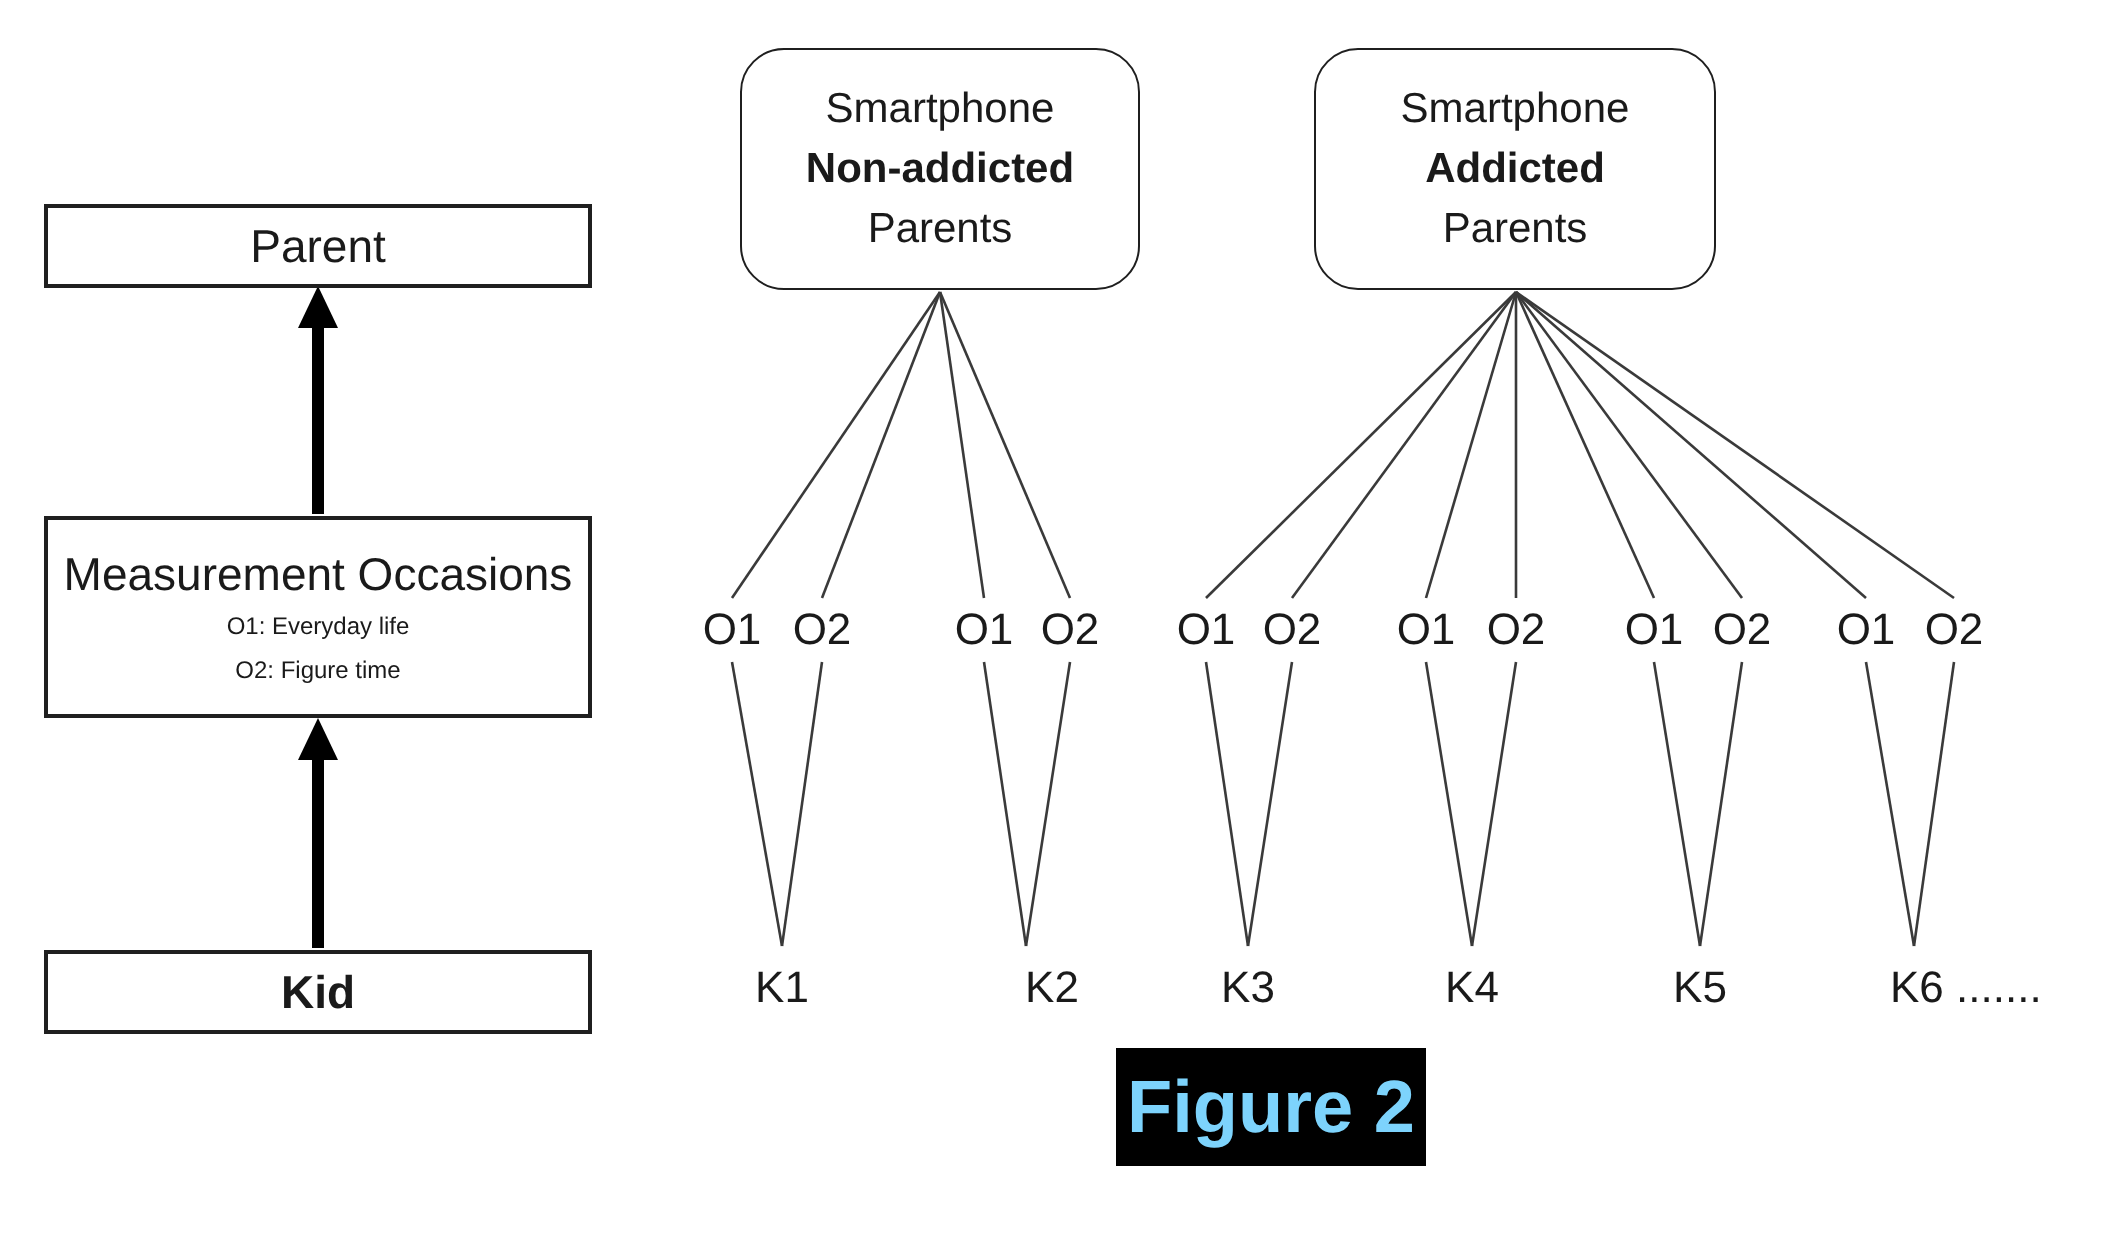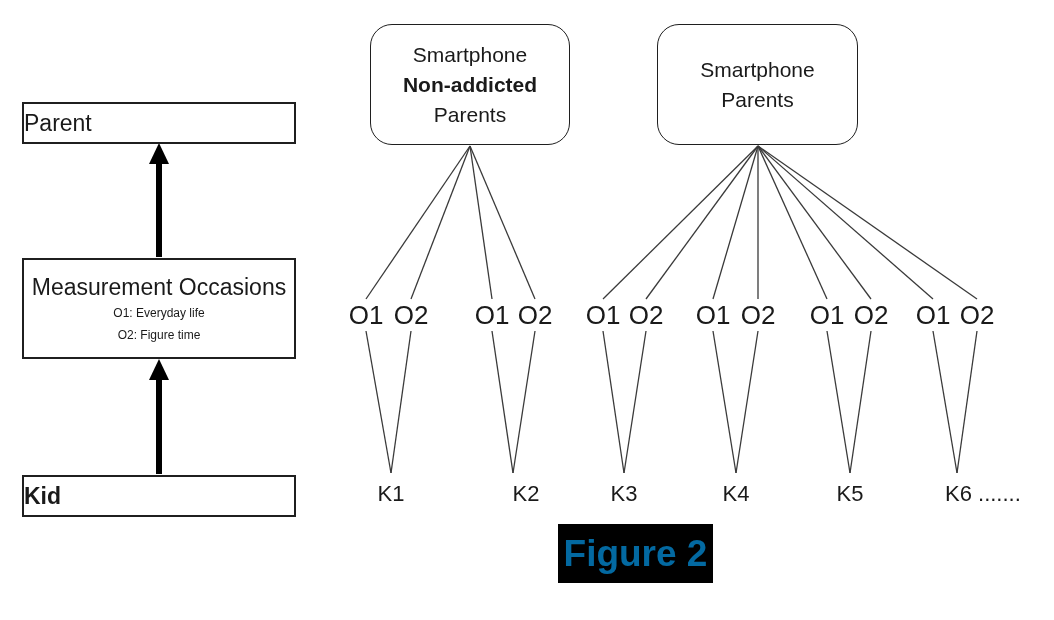--- a/index.html
+++ b/index.html
@@ -16,20 +16,21 @@
     position: absolute;
     left: 0; top: 0;
     width: 1054px; height: 620px;
   }
   .box {
     position: absolute;
     border: 2px solid #1f1f1f;
     background: #ffffff;
     display: flex;
     align-items: center;
+    justify-content: center;
     box-sizing: border-box;
     text-align: center;
   }
   .parent-box  { left: 22px;  top: 102px; width: 274px; height: 42px; font-size: 23px; }
   .kid-box     { left: 22px;  top: 475px; width: 274px; height: 42px; font-size: 23px; font-weight: bold; }
   .measure-box {
     left: 22px; top: 258px; width: 274px; height: 101px;
     flex-direction: column; justify-content: center;
   }
   .measure-title { font-size: 23px; line-height: 30px; }
@@ -51,42 +52,42 @@
     height: 121px;
   }
   .group-box.left  { left: 370px; width: 200px; }
   .group-box.right { left: 657px; width: 201px; }
   .bold { font-weight: bold; }
   .olabel {
     position: absolute;
     top: 302px;
     width: 44px;
     text-align: center;
-    font-size: 26px;
+    font-size: 22px;
     line-height: 26px;
   }
   .klabel {
     position: absolute;
     top: 481px;
     width: 80px;
     text-align: center;
     font-size: 22px;
     line-height: 26px;
   }
   .klabel.last {
     width: auto;
     text-align: left;
     white-space: nowrap;
   }
   .figure-caption {
     position: absolute;
     left: 558px; top: 524px;
     width: 155px; height: 59px;
     background: #000000;
-    color: #0369a1;
+    color: #7dd3fc;
     font-size: 37px;
     font-weight: bold;
     display: flex;
     align-items: center;
     justify-content: center;
   }
 </style>
 </head>
 <body>
 
@@ -162,20 +163,21 @@
   </div>
 
   <div class="group-box left">
     <div>Smartphone</div>
     <div class="bold">Non-addicted</div>
     <div>Parents</div>
   </div>
 
   <div class="group-box right">
     <div>Smartphone</div>
+    <div class="bold">Addicted</div>
     <div>Parents</div>
   </div>
 
   <span class="olabel" style="left:344px">O1</span>
   <span class="olabel" style="left:389px">O2</span>
   <span class="olabel" style="left:470px">O1</span>
   <span class="olabel" style="left:513px">O2</span>
   <span class="olabel" style="left:581px">O1</span>
   <span class="olabel" style="left:624px">O2</span>
   <span class="olabel" style="left:691px">O1</span>

